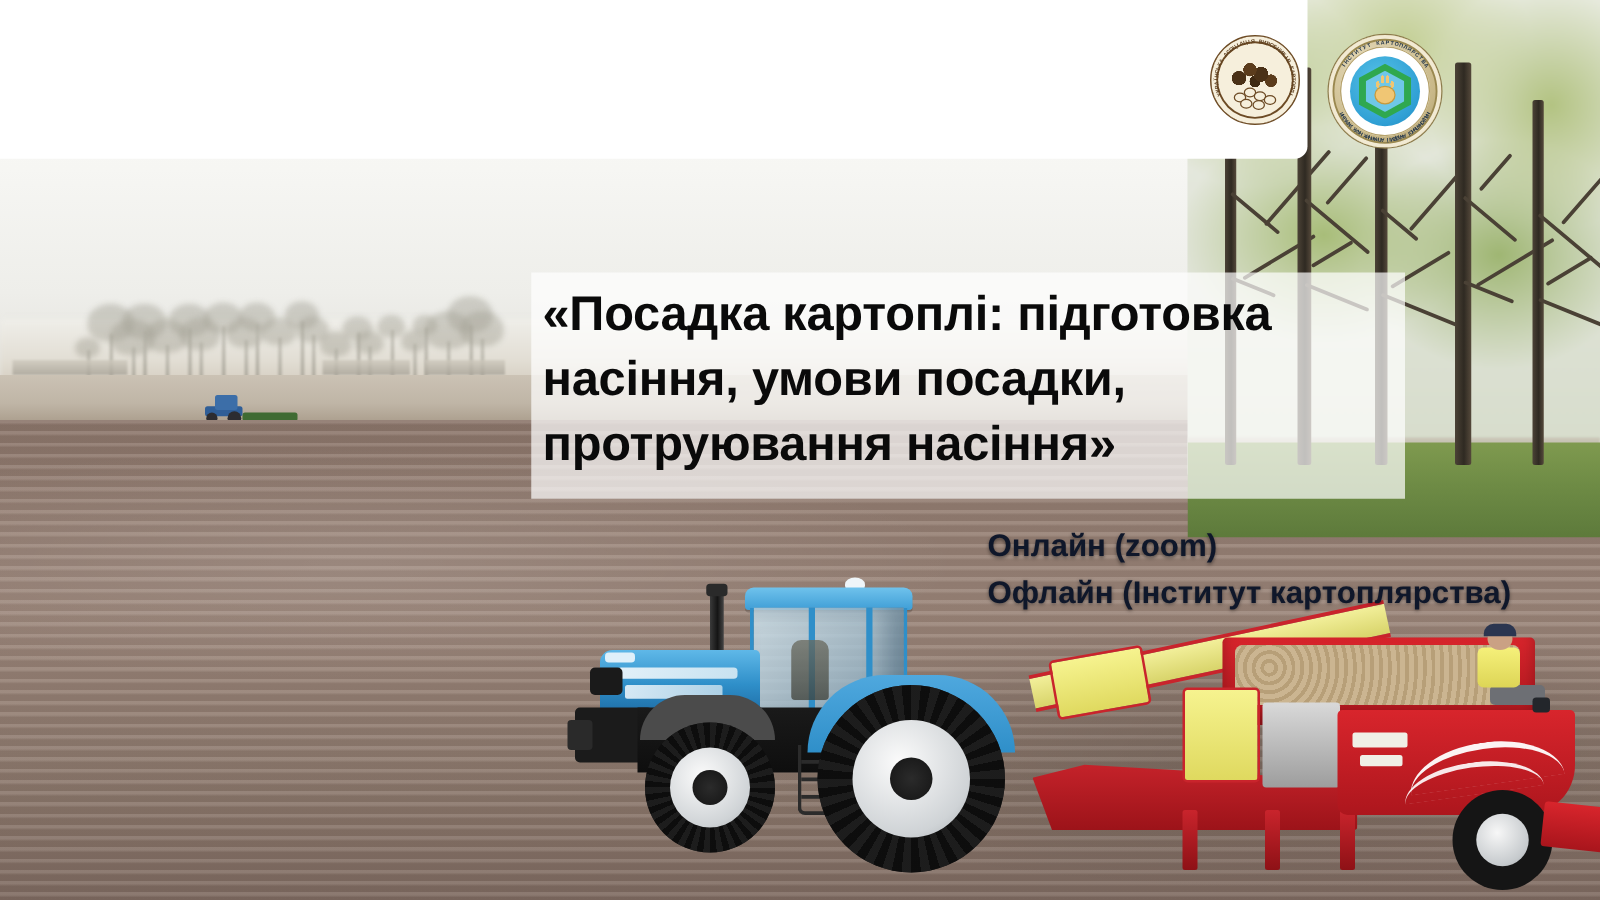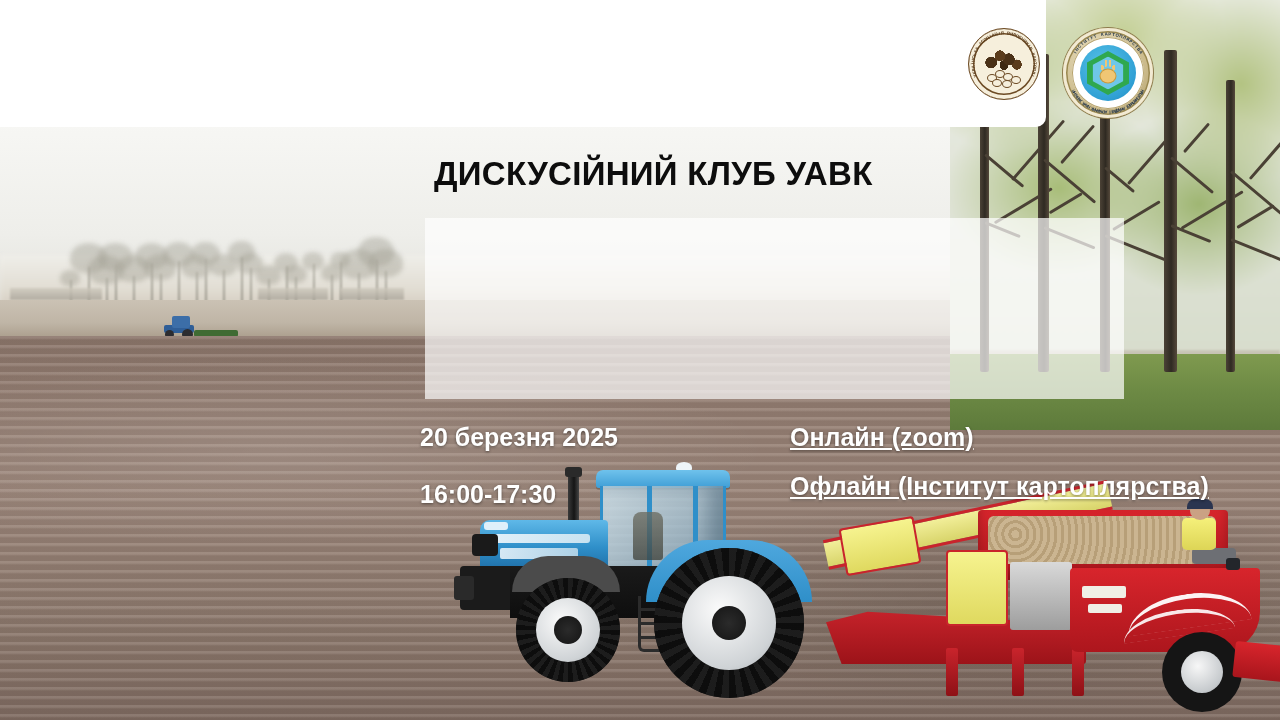--- a/index.html
+++ b/index.html
@@ -286,26 +286,25 @@
   .when{ position:absolute; left:420px; top:425px; }
   .when .row{
     font-size:25px; font-weight:700; color:#ffffff; line-height:1;
     text-shadow:0 1px 3px rgba(0,0,0,.45);
     white-space:nowrap;
   }
   .when .row + .row{ margin-top:32px; }
 
   .where{ position:absolute; left:790px; top:425px; }
   .where .row{
-    font-size:25px; font-weight:700; color:#ffffff; line-height:1;
+    font-size:25px; font-weight:700; color:#0f172a; line-height:1;
     text-shadow:0 1px 3px rgba(0,0,0,.45);
     white-space:nowrap;
-    text-decoration:underline;
-  }
-  .where .row + .row{ margin-top:24px;text-align:center; }
+  }
+  .where .row + .row{ margin-top:12px;text-align:center; }
 
   
   
   .tractor{ position:absolute; left:450px; top:448px; width:400px; height:260px; }
   .tr-roof{
     position:absolute; left:146px; top:22px; width:134px; height:18px;
     background:linear-gradient(#6fc2ec,#3f9ed6); border-radius:7px 7px 3px 3px;
     box-shadow:0 2px 0 rgba(0,0,0,.18);
   }
   .tr-beacon{
@@ -809,27 +808,27 @@
     <div class="pl-worker">
       <div class="torso"></div>
       <div class="legs"></div>
       <div class="boot"></div>
       <div class="vest"></div>
       <div class="head"></div>
       <div class="cap"></div>
     </div>
   </div>
 
-  <div class="kicker">ДИСКУСІЙНИЙ КЛУБ УАВК</div>
 
   <div class="headline-box"></div>
-
-  <div class="when">
-    <div class="row">20 березня 2025</div>
-    <div class="row">16:00-17:30</div>
-  </div>
+  <div class="headline" id="headline">
+      <span class="ln">«Посадка картоплі: підготовка</span>
+      <span class="ln">насіння, умови посадки,</span>
+      <span class="ln">протруювання насіння»</span>
+    </div>
+
 
   <div class="where">
     <div class="row">Онлайн (zoom)</div>
     <div class="row">Офлайн (Інститут картоплярства)</div>
   </div>
 
 </div>
 
 </body></html>

